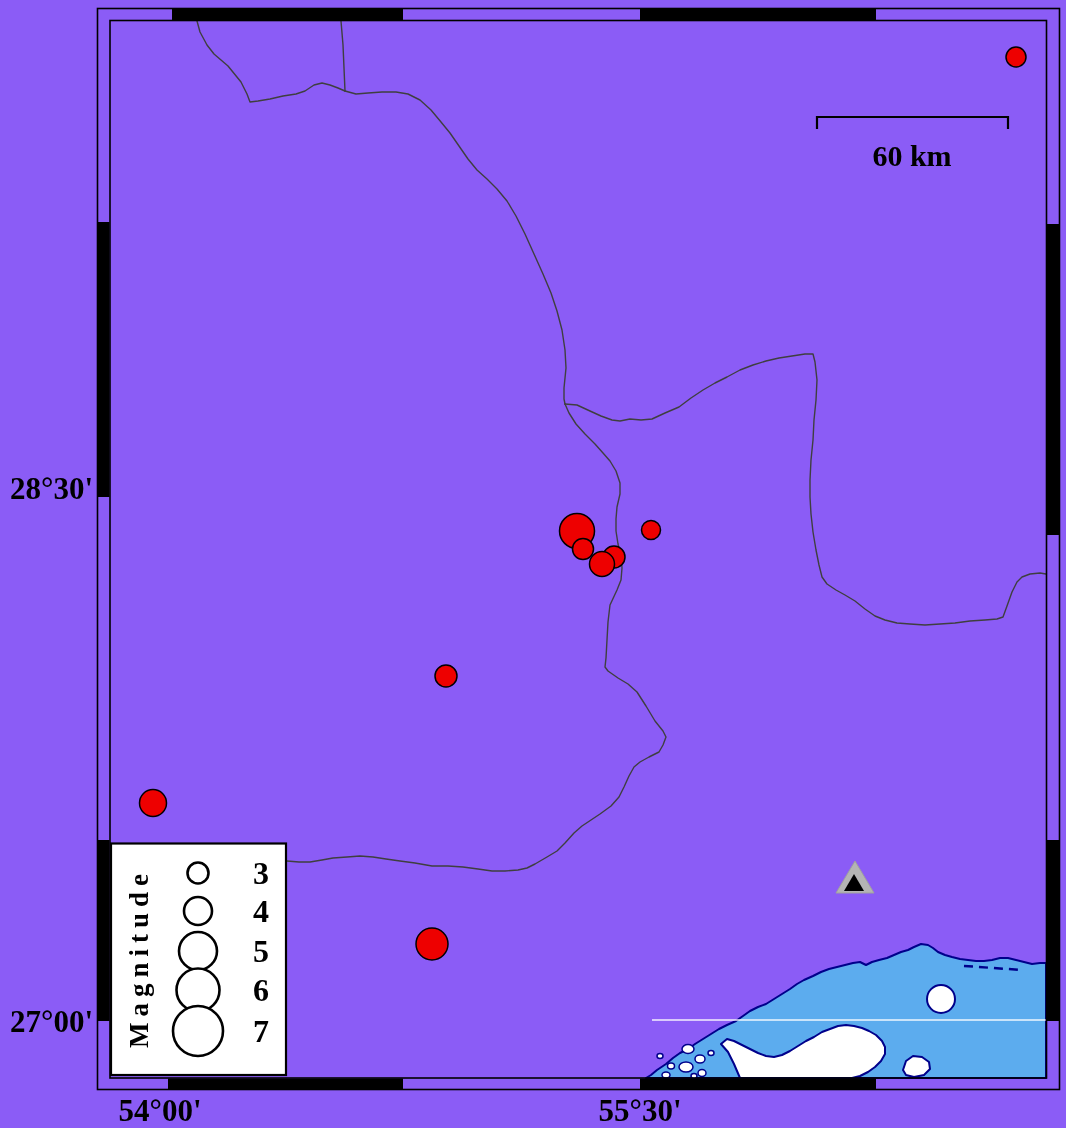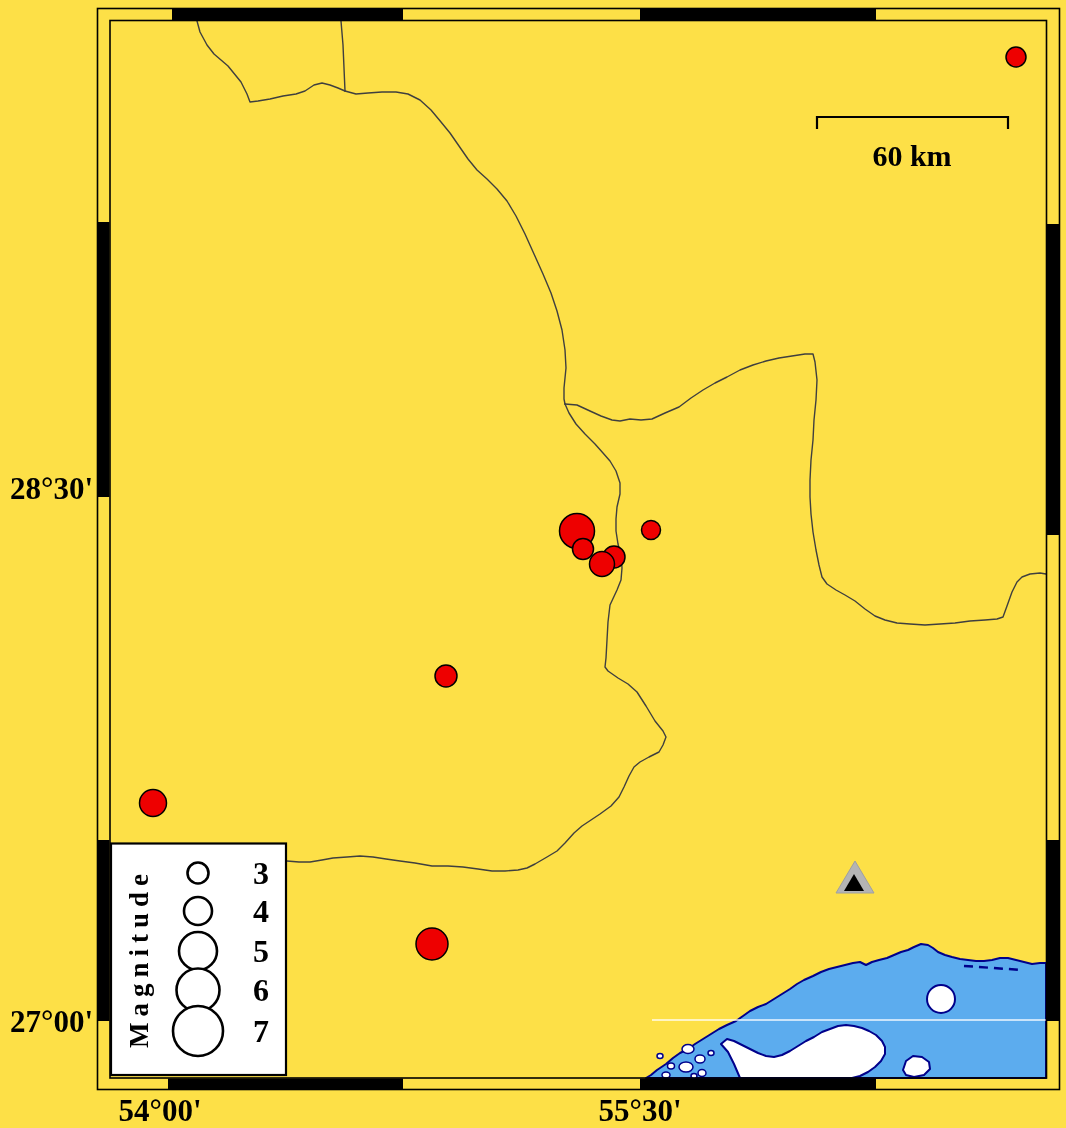--- a/index.html
+++ b/index.html
@@ -1,16 +1,16 @@
 <!DOCTYPE html>
 <html><head>
 <meta charset="utf-8">
 <style>
   html,body{margin:0;padding:0;background:#ffffff;}
-  .stage{position:relative;width:1066px;height:1128px;background:#fde047;overflow:hidden;
+  .stage{position:relative;width:1066px;height:1128px;background:#8b5cf6;overflow:hidden;
          font-family:"Liberation Serif", serif;}
   svg text{font-family:"Liberation Serif", serif;}
   .axis-label{font-size:31px;font-weight:bold;fill:#000;}
   .scale-label{font-size:30px;font-weight:bold;fill:#000;}
   .legend-title{font-size:27px;font-weight:bold;fill:#000;letter-spacing:6px;}
   .legend-num{font-size:32px;font-weight:bold;fill:#000;text-anchor:middle;}
 </style>
 </head>
 <body>
 

